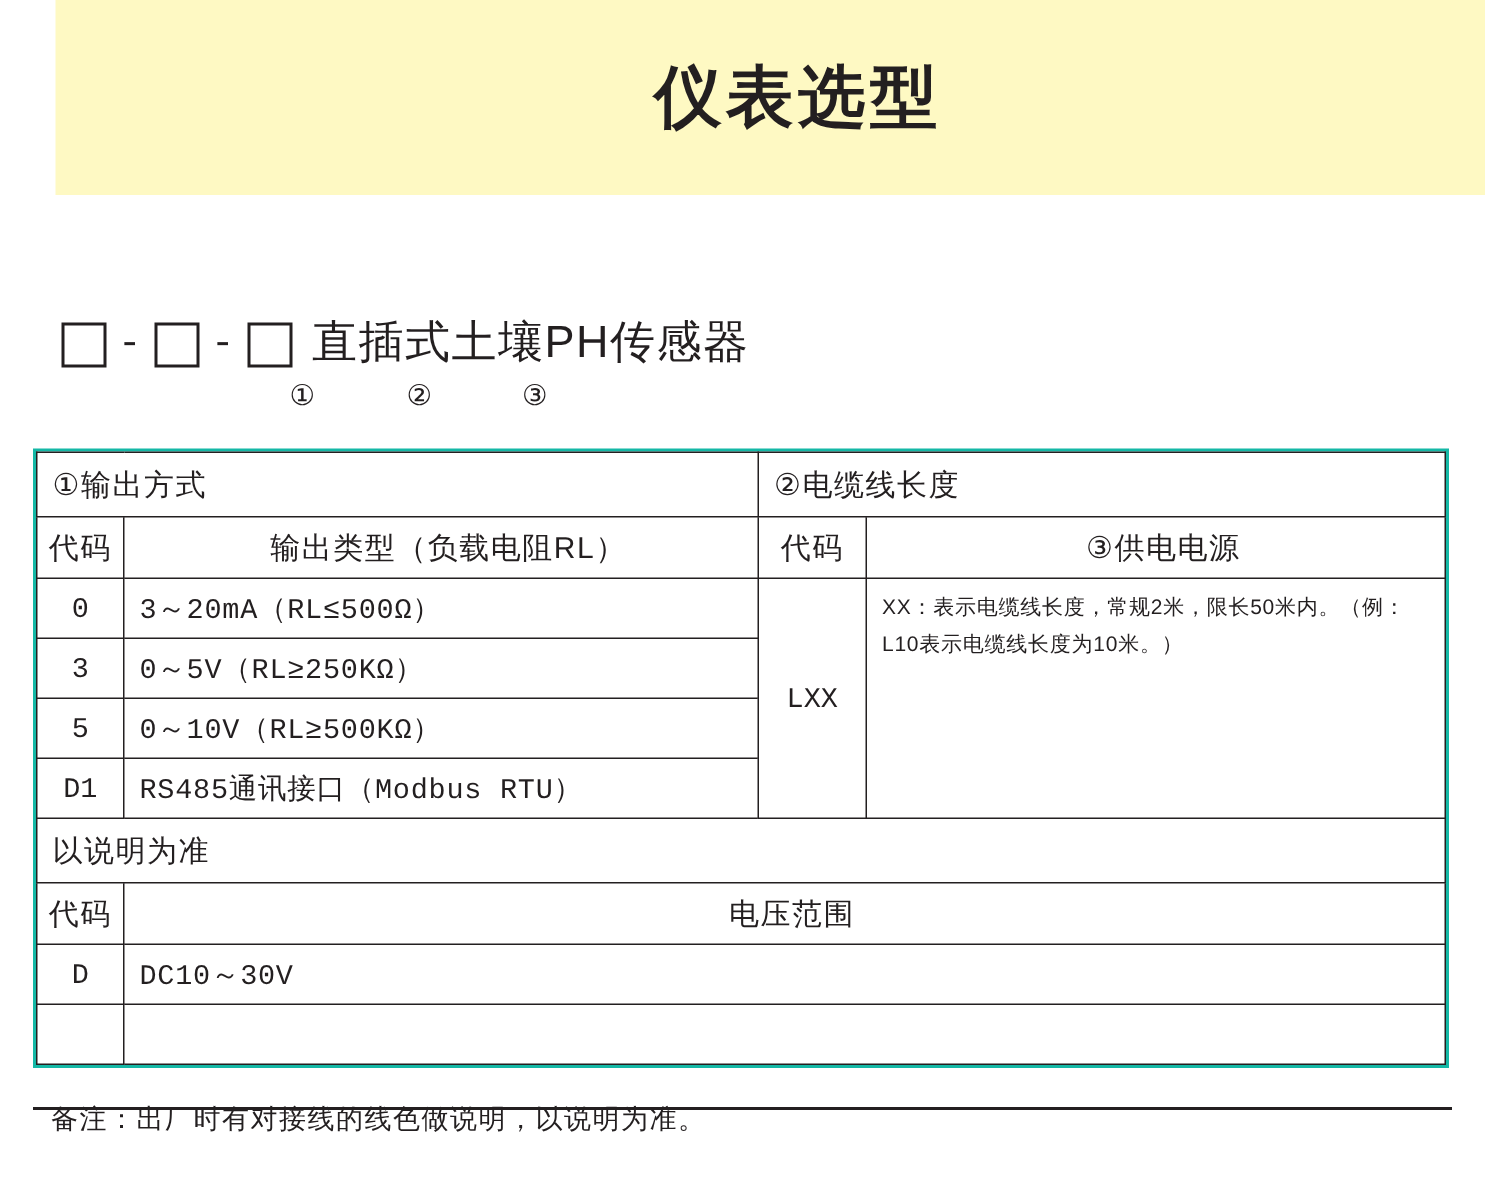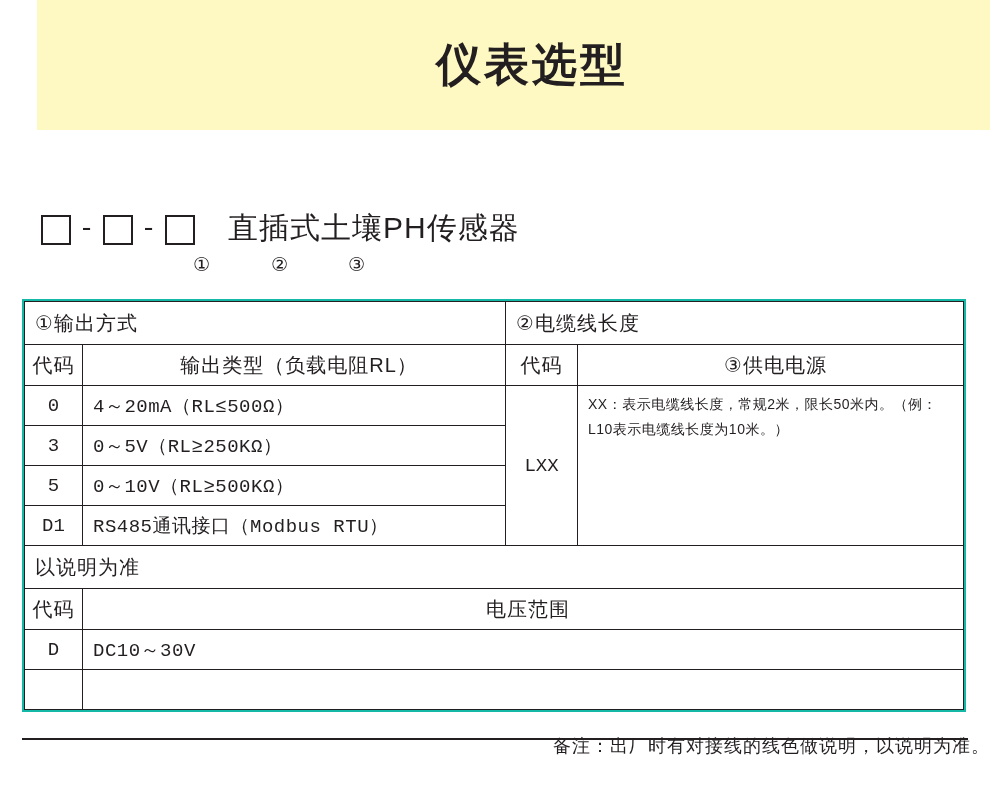--- a/index.html
+++ b/index.html
@@ -74,21 +74,21 @@
     top: 1px;
   }
   .model-dash {
     display: inline-block;
     width: 18px;
     text-align: center;
     font-family: "Liberation Mono", "DejaVu Sans Mono", monospace;
     font-size: 26px;
   }
   .model-name {
-    margin-left: 26px;
+    margin-left: 6px;
     font-size: 30px;
   }
   .circle-row {
     position: relative;
     height: 28px;
     margin-top: 4px;
   }
   .circ {
     position: absolute;
     font-size: 19px;
@@ -162,21 +162,20 @@
   .w-out   { width: 423px; }
   .w-code2 { width: 72px; }
 
   .spacer-cell { height: 39px; }
 
   
   .remark {
     margin: 22px 0 0 34px;
     font-size: 18px;
     letter-spacing: 1px;
-    text-align: right;
   }
   .rule {
     position: absolute;
     left: 22px;
     top: 738px;
     width: 946px;
     height: 2px;
     background: #231f20;
   }
 </style>
@@ -222,21 +221,21 @@
 
         <tr>
           <td class="col-head center">代码</td>
           <td class="col-head">输出类型（负载电阻RL）</td>
           <td class="col-head center">代码</td>
           <td class="col-head">③供电电源</td>
         </tr>
 
         <tr>
           <td class="code-cell">0</td>
-          <td class="val-cell">4～20mA（RL≤500Ω）</td>
+          <td class="val-cell">3～20mA（RL≤500Ω）</td>
           <td class="code-cell" rowspan="4">LXX</td>
           <td class="cable-note" rowspan="4">XX：表示电缆线长度，常规2米，限长50米内。（例：L10表示电缆线长度为10米。）</td>
         </tr>
 
         <tr>
           <td class="code-cell">3</td>
           <td class="val-cell">0～5V（RL≥250KΩ）</td>
         </tr>
 
         <tr>

